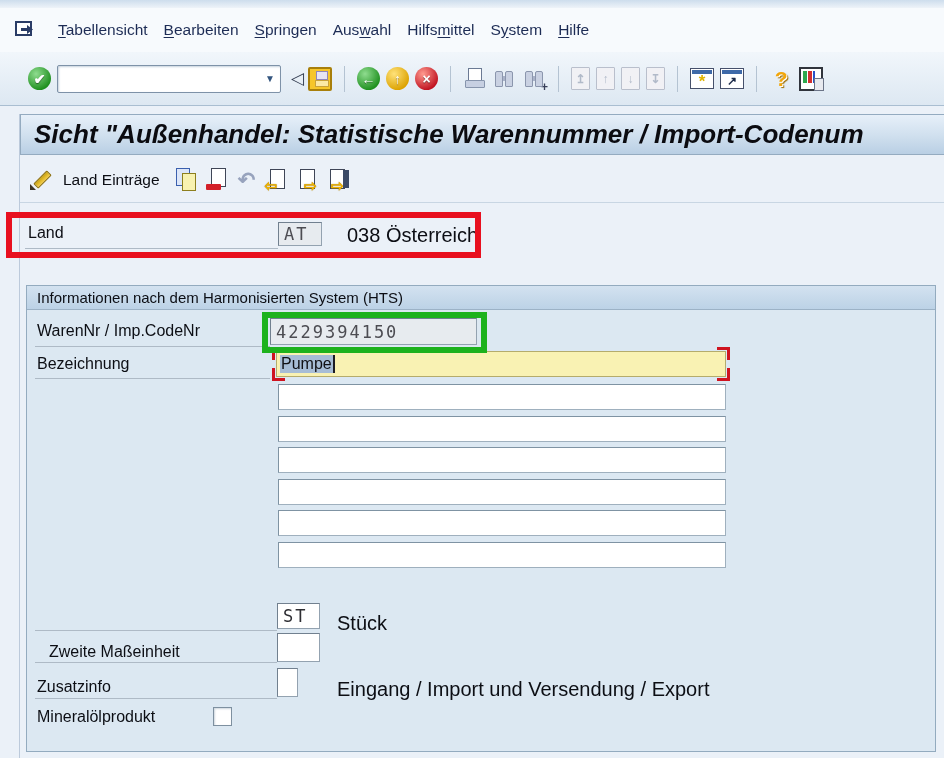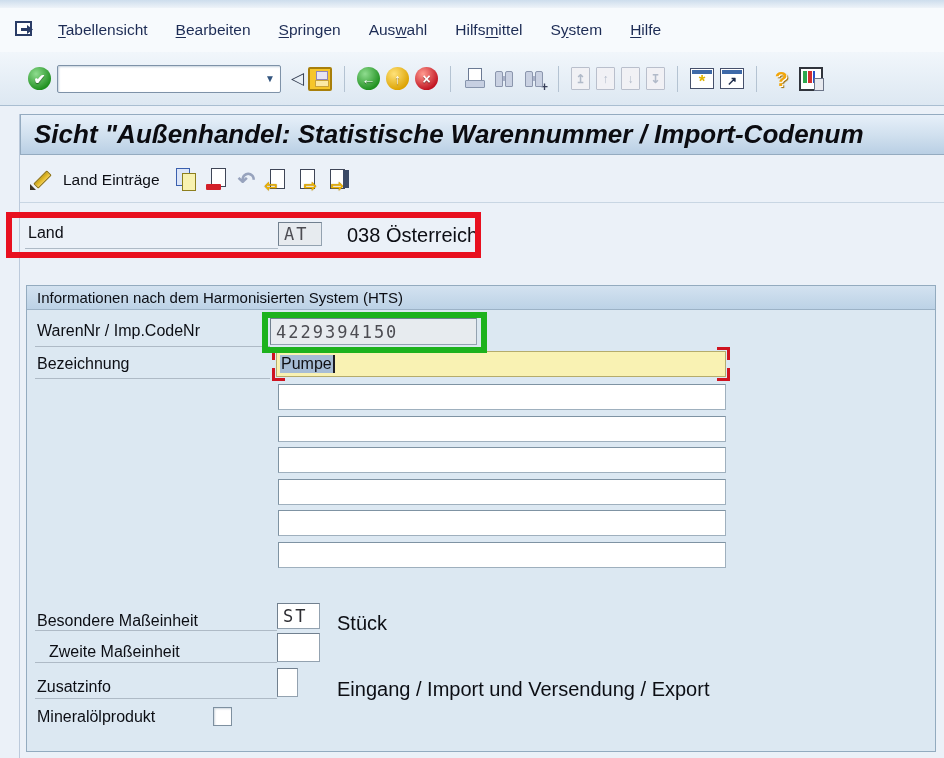--- a/index.html
+++ b/index.html
@@ -5,21 +5,21 @@
   html,body{margin:0;padding:0;background:#cfd8e2;}
   .screen{position:relative;width:944px;height:758px;background:#ebf1f8;overflow:hidden;
           font-family:"Liberation Sans",sans-serif;color:#0c0e14;}
 
   
   .top-strip{position:absolute;left:0;top:0;width:944px;height:8px;
              background:linear-gradient(#cddded,#eef3f9);}
   .menubar{position:absolute;left:0;top:8px;width:944px;height:44px;background:#f7fafd;
            display:flex;align-items:center;padding-left:14px;box-sizing:border-box;}
   .sysmenu{width:26px;height:22px;margin-right:18px;cursor:pointer;flex:0 0 auto;}
-  #menu-items{display:flex;gap:28px;}
+  #menu-items{display:flex;gap:16px;}
   .menu-item{font-size:15.5px;color:#1d2c55;cursor:pointer;white-space:nowrap;}
   .menu-item u{text-underline-offset:2px;}
 
   
   .toolbar{position:absolute;left:0;top:52px;width:944px;height:54px;
            background:linear-gradient(#f1f6fb,#dde8f2);border-bottom:1px solid #a9bed1;
            display:flex;align-items:center;padding-left:28px;box-sizing:border-box;}
   .tbgroup{display:flex;align-items:center;gap:6px;}
   .tbsep{width:1px;height:26px;background:#b4c3d2;margin:0 6px;flex:0 0 auto;}
   .tbicon{position:relative;width:24px;height:24px;display:inline-flex;align-items:center;
@@ -294,21 +294,20 @@
 
     <div id="empty-lines">
         <div class="desc-line" style="top: 98px;"></div>
         <div class="desc-line" style="top: 130px;"></div>
         <div class="desc-line" style="top: 161px;"></div>
         <div class="desc-line" style="top: 193px;"></div>
         <div class="desc-line" style="top: 224px;"></div>
         <div class="desc-line" style="top: 256px;"></div>
       </div>
 
-    <span class="label" style="left:10px;top:326px;">Besondere Maßeinheit</span>
     <span class="keyline" style="left:8px;top:344px;width:242px;"></span>
     <span class="field" style="left:250px;top:317px;width:43px;height:26px;">ST</span>
     <span class="desc" style="left:310px;top:326px;">Stück</span>
 
     <span class="label" style="left:22px;top:357px;">Zweite Maßeinheit</span>
     <span class="keyline" style="left:8px;top:376px;width:242px;"></span>
     <span class="field" style="left:250px;top:347px;width:43px;height:29px;"></span>
 
     <span class="label" style="left:10px;top:392px;">Zusatzinfo</span>
     <span class="keyline" style="left:8px;top:412px;width:242px;"></span>

